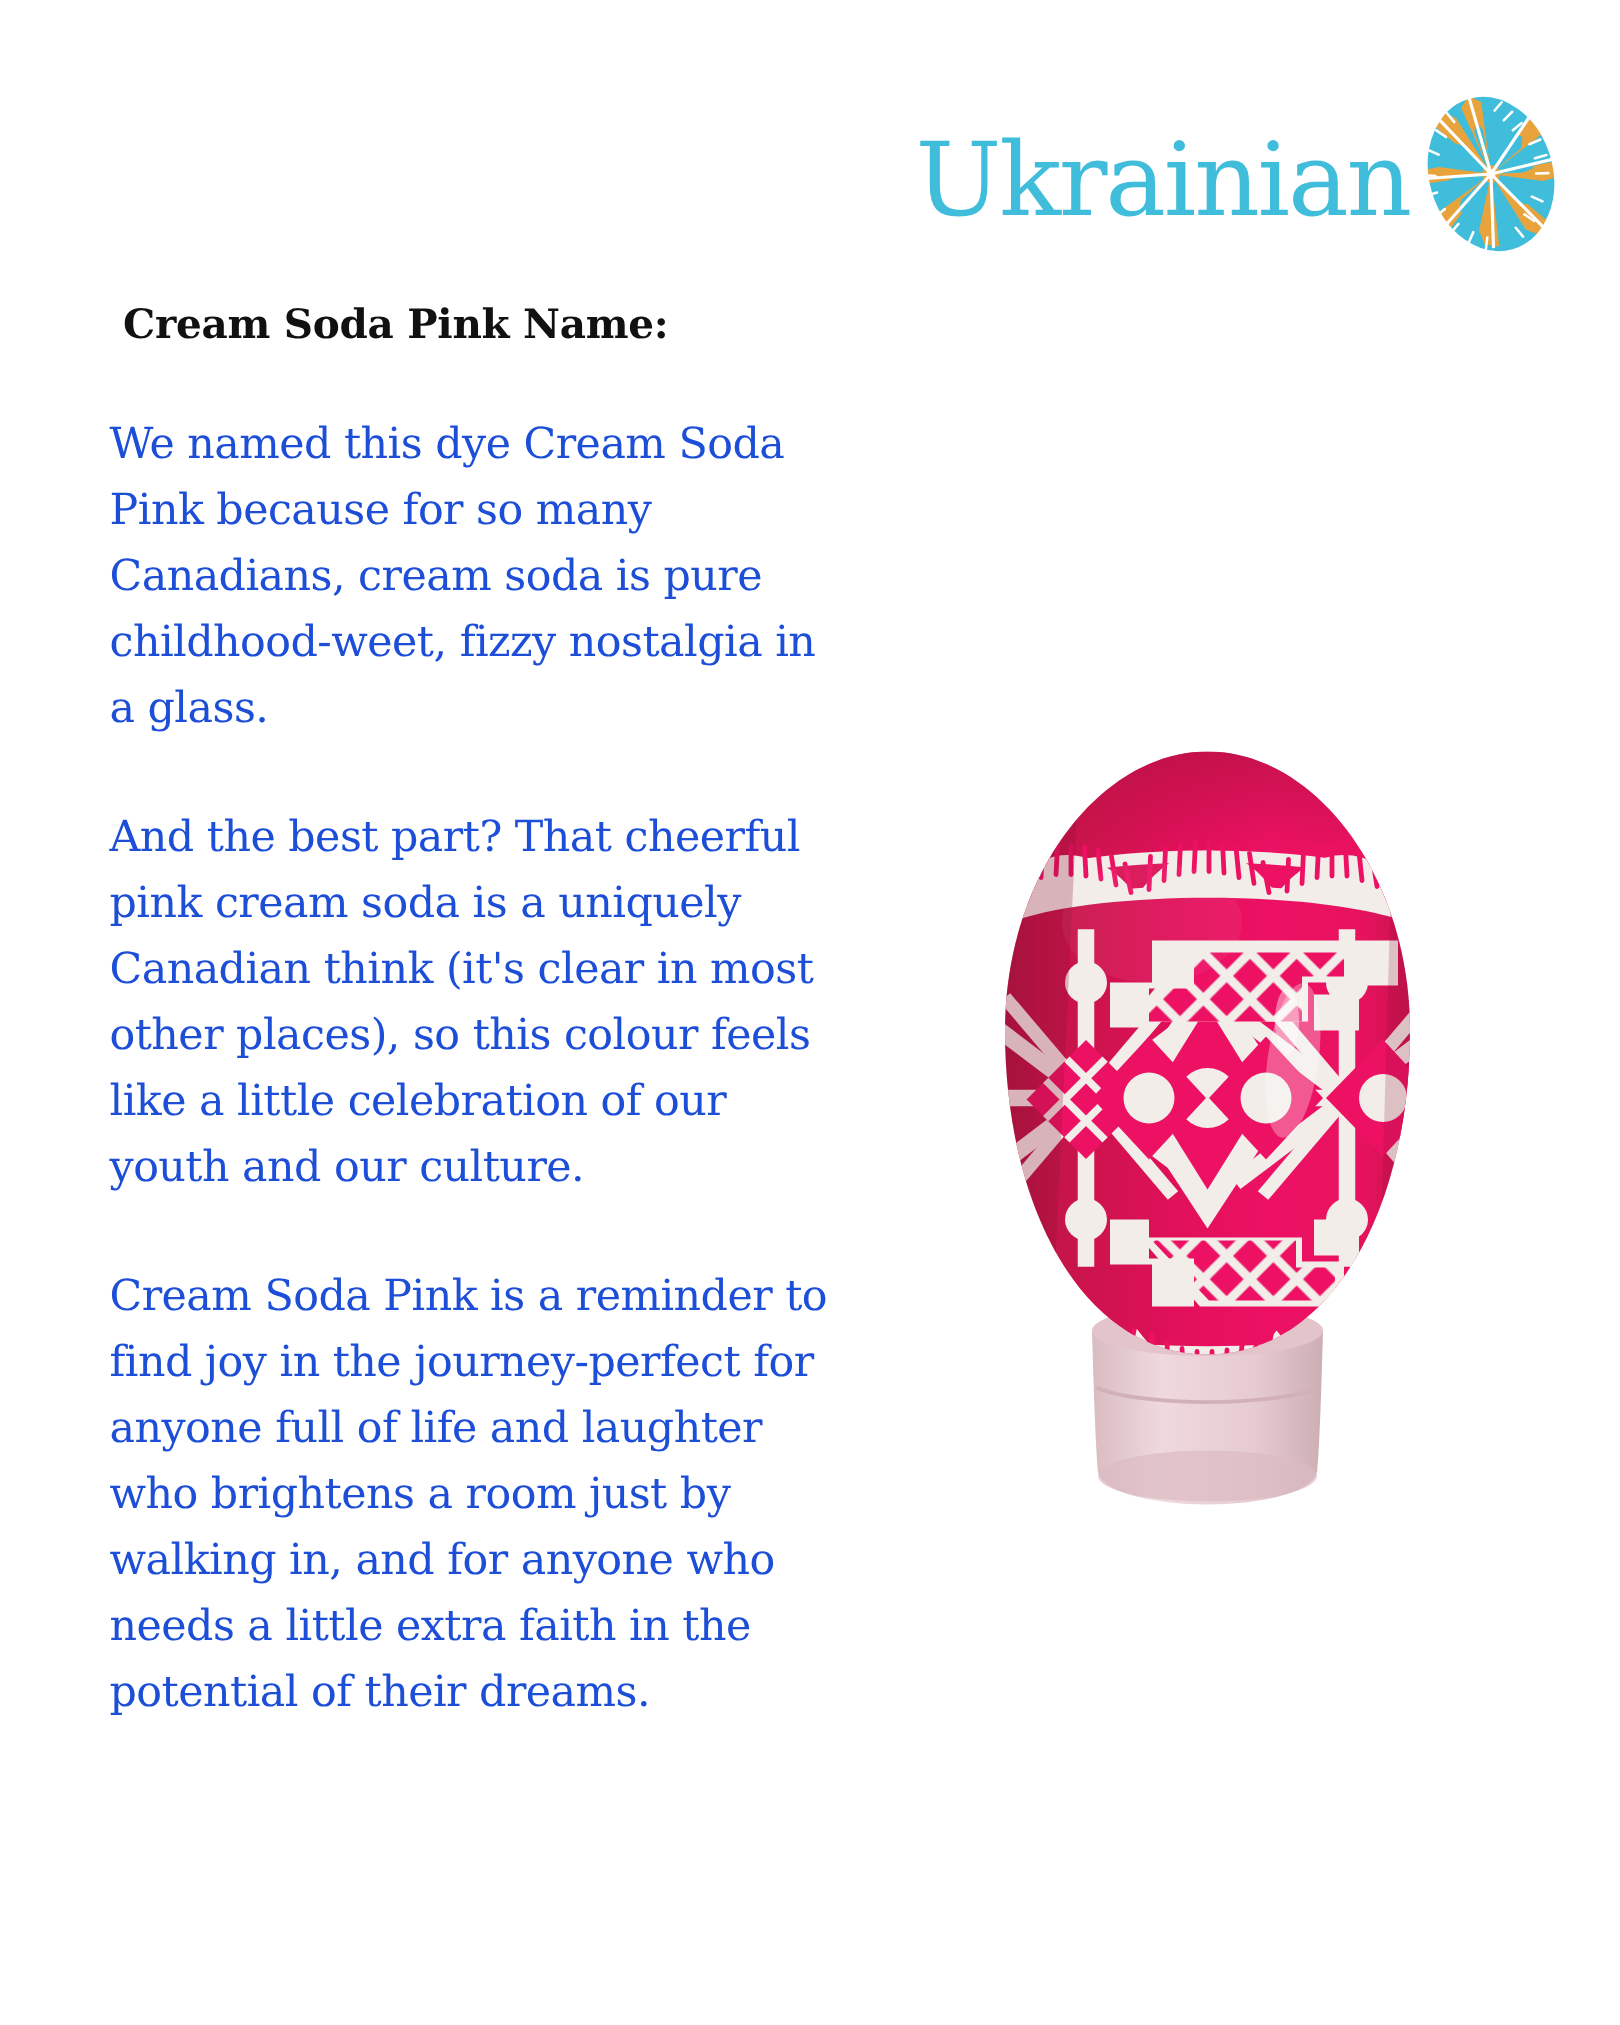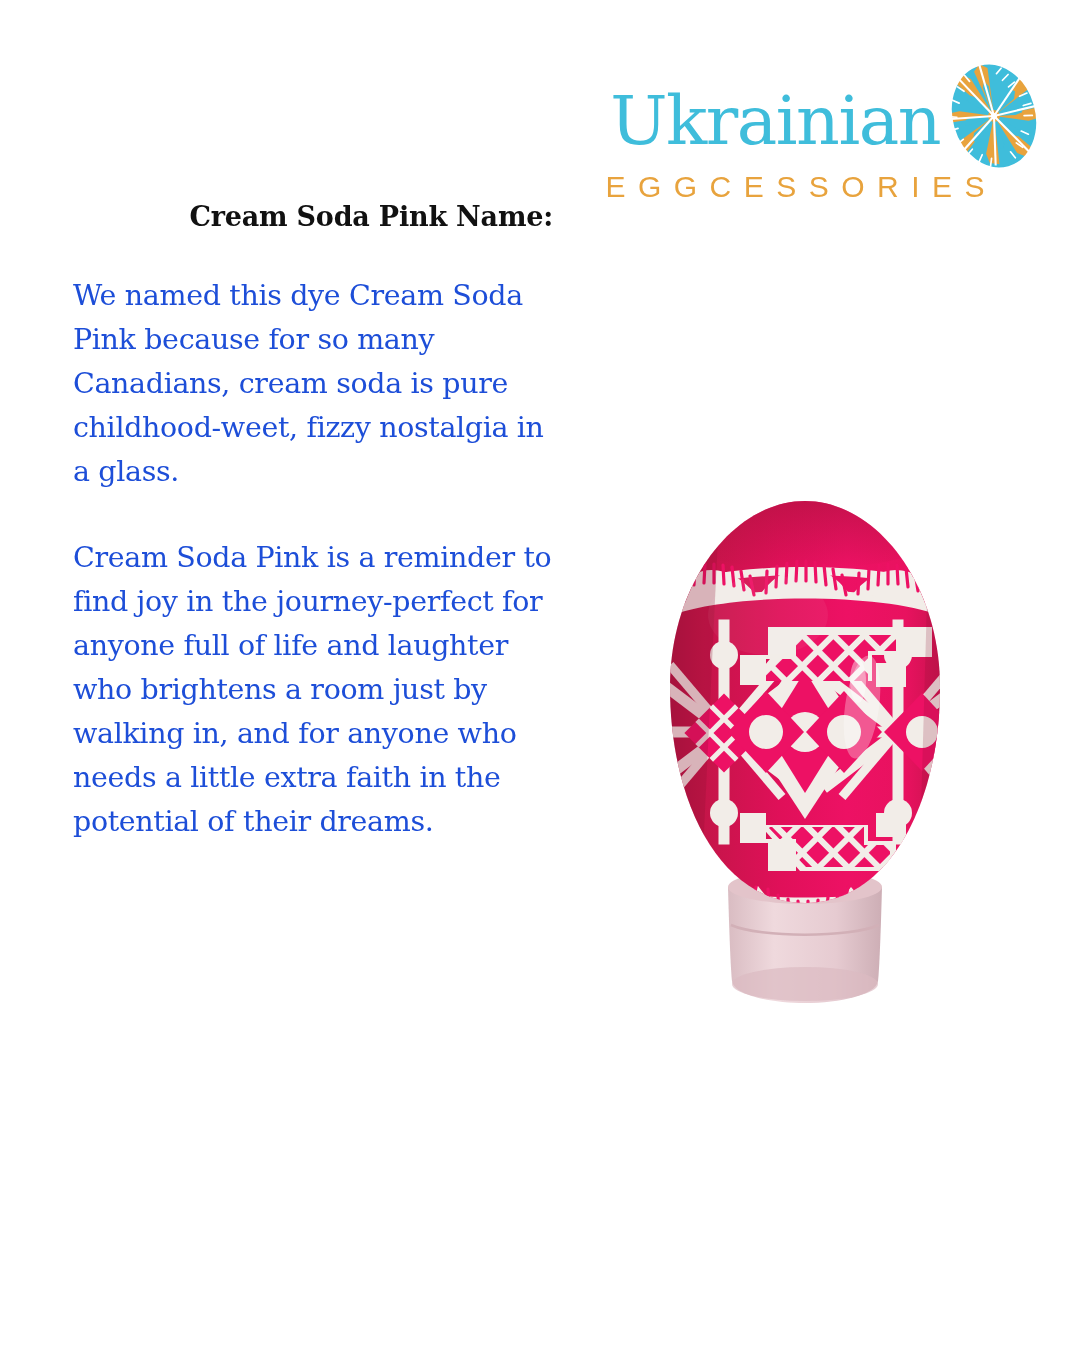--- a/index.html
+++ b/index.html
@@ -69,21 +69,20 @@
     width: 480px;
   }
   #article-heading {
     margin: 0 0 40px 9px;
     font-family: "DejaVu Serif", "Liberation Serif", serif;
     font-size: 27px;
     font-weight: 700;
     letter-spacing: -0.2px;
     color: #111111;
     line-height: 1.25;
-    text-align: right;
   }
   .body-paragraph {
     margin: 0 0 42px 0;
     font-family: "DejaVu Serif", "Liberation Serif", serif;
     font-size: 28.5px;
     line-height: 44px;
     font-weight: 400;
     color: #1d4ed8;
     letter-spacing: -0.35px;
   }
@@ -158,28 +157,28 @@
             <path d="M34 96 L31 103 M26 90 L21 96 M18 82 L12 86"></path>
             <path d="M12 70 L5 73 M10 58 L2 58 M12 47 L4 44"></path>
             <path d="M18 34 L12 29 M26 24 L21 18 M34 16 L31 9"></path>
           </g>
         </g>
         <ellipse cx="48" cy="56" rx="42" ry="53" fill="none" stroke="#ffffff" stroke-width="1.6"></ellipse>
       </g>
     </svg>
   </div>
 
-  <div id="brand-tagline">EGGCESSORIES</div>
 </div>
 
 <div id="copy-column">
   <h1 id="article-heading">Cream Soda Pink Name:</h1>
 
   <p class="body-paragraph">We named this dye Cream Soda Pink because for so many Canadians, cream soda is pure childhood-weet, fizzy nostalgia in a glass.</p>
 
+  <p class="body-paragraph">And the best part? That cheerful pink cream soda is a uniquely Canadian think (it's clear in most other places), so this colour feels like a little celebration of our youth and our culture.</p>
 
   <p class="body-paragraph">Cream Soda Pink is a reminder to find joy in the journey-perfect for anyone full of life and laughter who brightens a room just by walking in, and for anyone who needs a little extra faith in the potential of their dreams.</p>
 </div>
 
 <div id="egg-photo">
   <svg viewBox="0 0 410 550" width="410" height="550" aria-hidden="true">
     <defs>
       <clipPath id="eggBody">
         <path d="M205 6
                  C276 6 340 88 340 192

